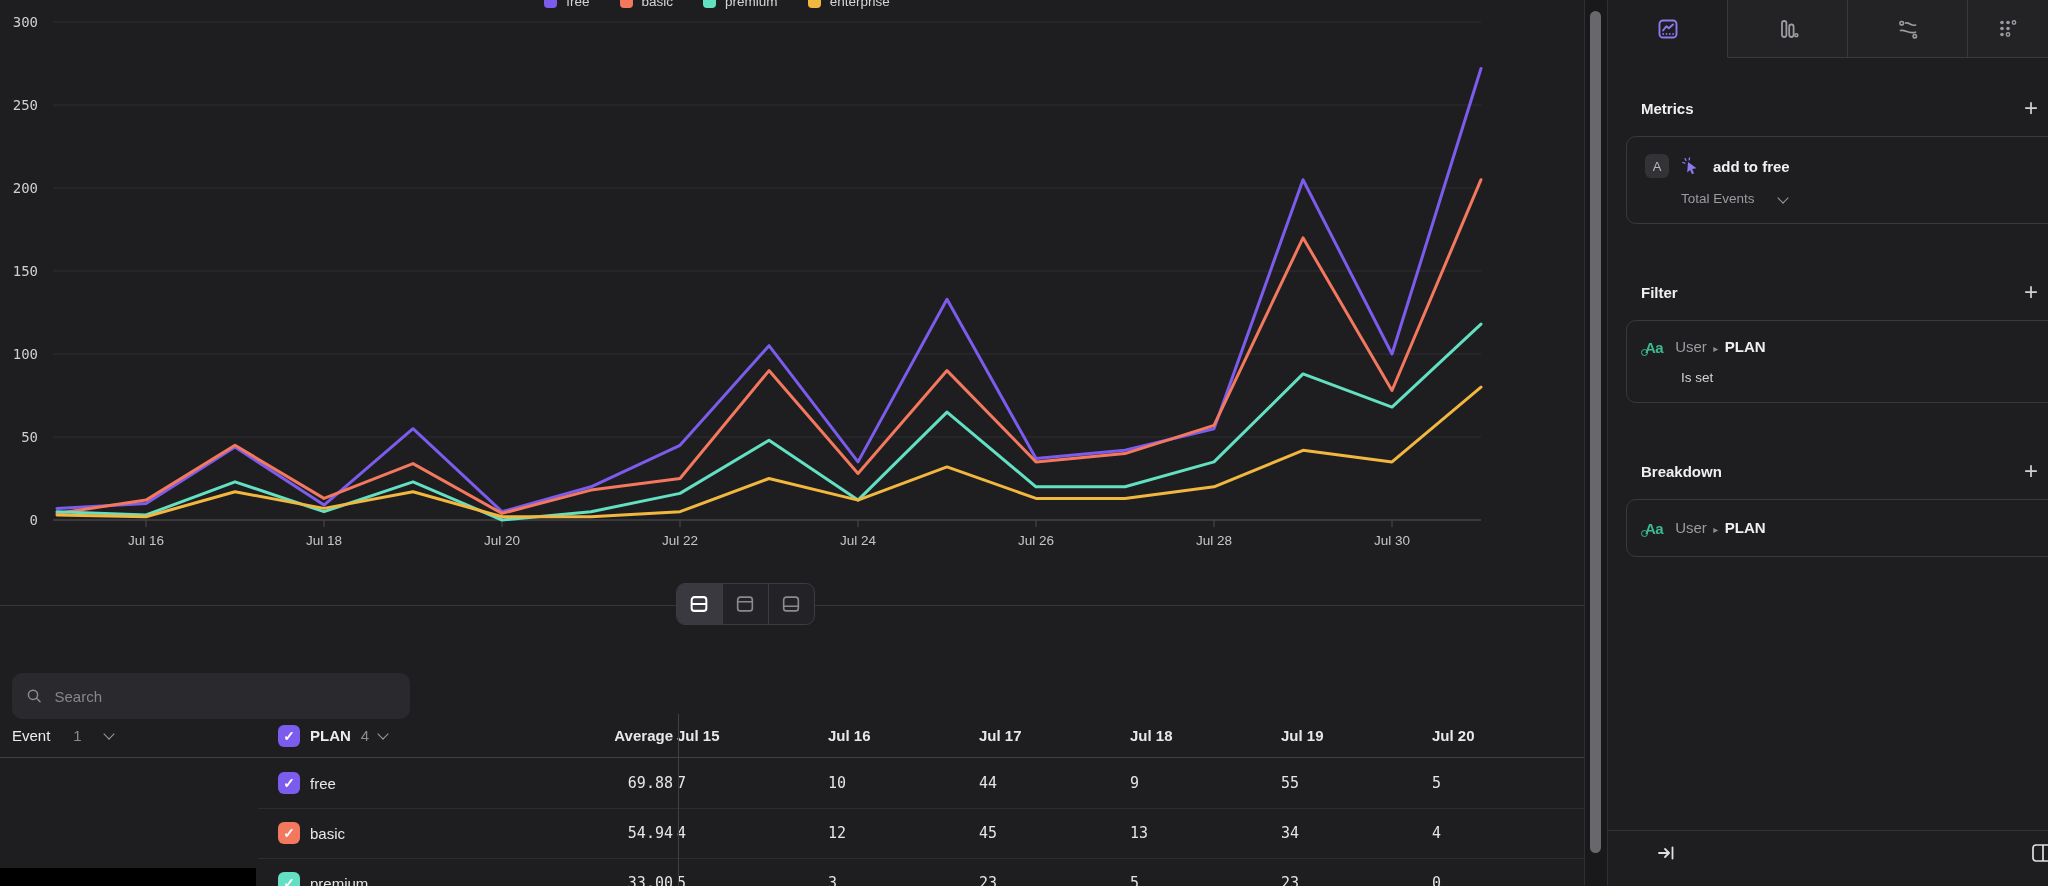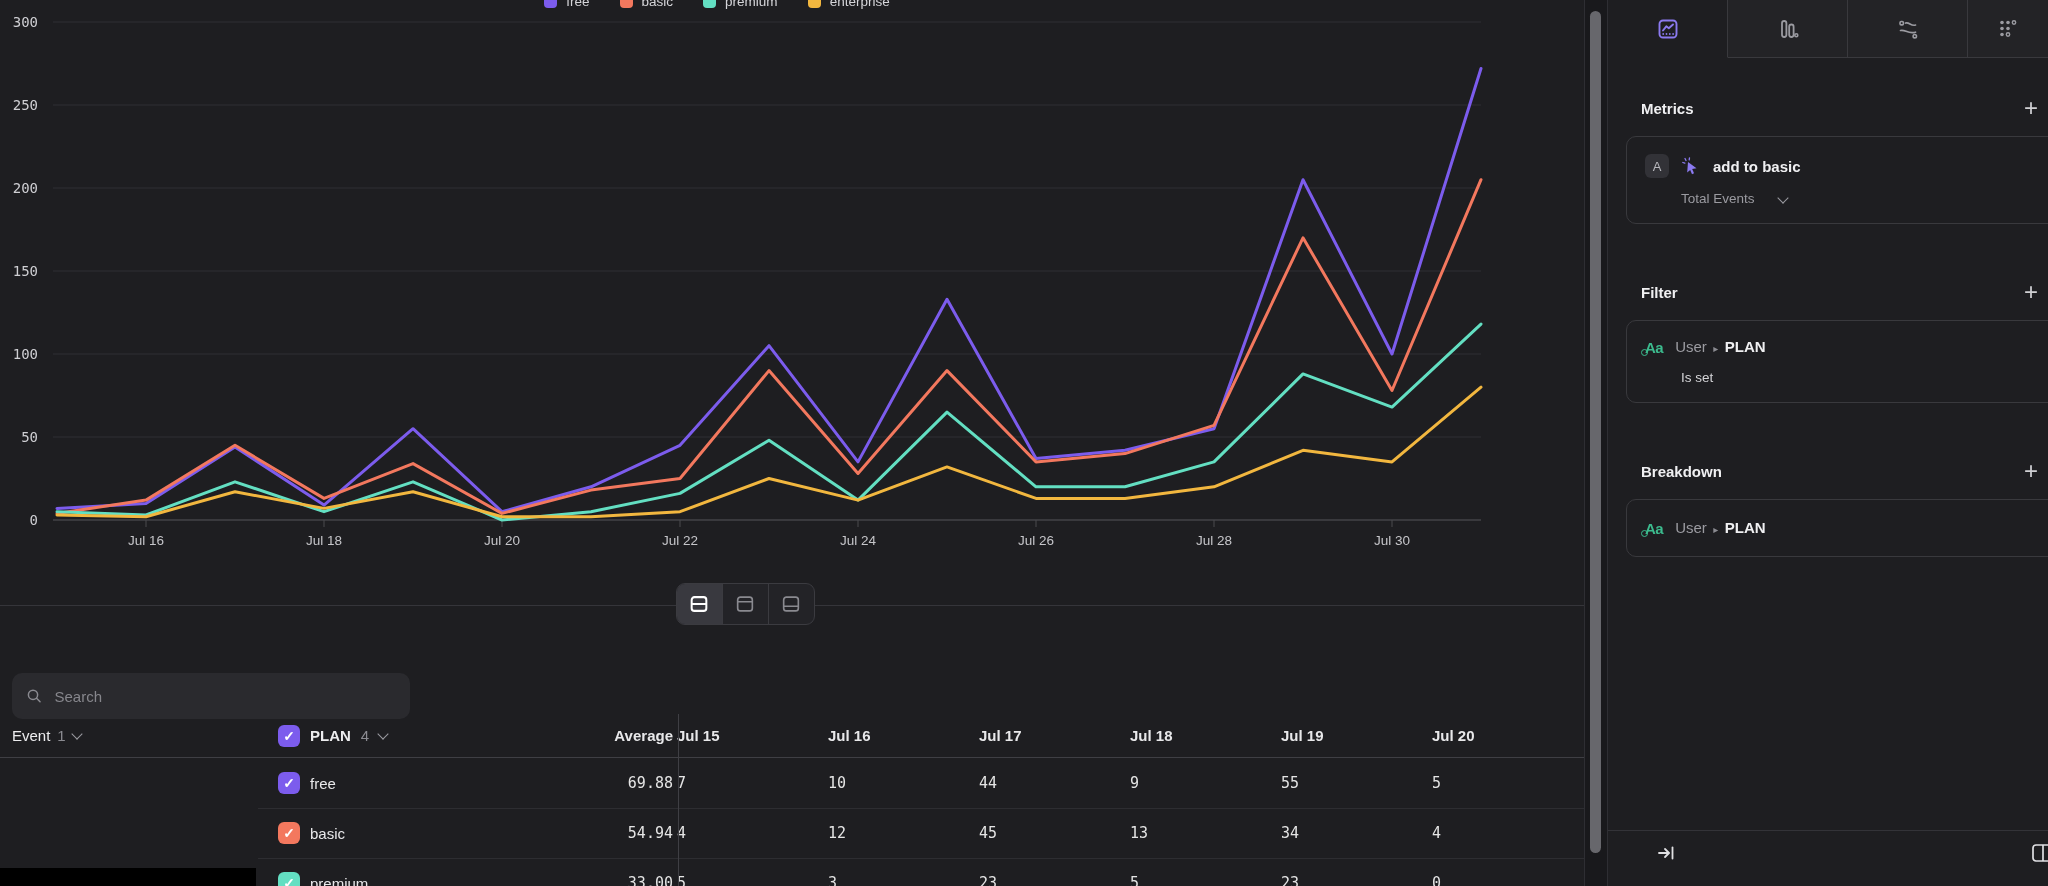--- a/index.html
+++ b/index.html
@@ -29,21 +29,21 @@
   
   .search-box{position:absolute;top:673px;left:12px;width:398px;height:46px;background:#2a2a2e;
               border-radius:10px;display:flex;align-items:center;padding:0 14px;box-sizing:border-box;gap:10px;}
   .search-box input{background:transparent;border:none;outline:none;color:#ececee;font-size:15px;
                     font-family:"Liberation Sans",sans-serif;width:100%;}
   .search-box input::placeholder{color:#86868c;}
 
   
   .thead{position:absolute;top:714px;left:0;width:1584px;height:43px;display:flex;align-items:center;}
   .thead-divider{position:absolute;top:757px;left:0;width:1584px;height:1px;background:#3f3f44;}
-  .col-event{width:256px;display:flex;align-items:center;gap:7px;padding-left:12px;box-sizing:border-box;}
+  .col-event{width:256px;display:flex;align-items:center;gap:23px;padding-left:12px;box-sizing:border-box;}
   .col-plan{flex:1;display:flex;align-items:center;gap:10px;padding-left:22px;box-sizing:border-box;}
   .col-avg{width:150px;text-align:right;padding-right:4px;box-sizing:border-box;font-weight:bold;font-size:15px;color:#e8e8ea;}
   .dates{width:907px;display:flex;}
   .date-col{width:151px;padding-right:26px;box-sizing:border-box;font-weight:bold;font-size:15px;color:#e8e8ea;}
   .hdr-label{font-size:15px;color:#ececee;}
   .hdr-count{font-size:15px;color:#8b8b91;}
   .chev{width:7px;height:7px;border-right:1.7px solid #9b9ba1;border-bottom:1.7px solid #9b9ba1;
         transform:rotate(45deg);margin-top:-4px;display:inline-block;}
   .checkbox{width:22px;height:22px;border-radius:6px;display:flex;align-items:center;justify-content:center;
             color:#fff;font-size:14px;font-weight:bold;cursor:pointer;flex:0 0 auto;}
@@ -320,21 +320,21 @@
       </div>
       <div class="card" style="margin-top:16px">
         <div class="card-row">
           <span class="badge-a">A</span>
           <svg width="20" height="20" viewBox="0 0 20 20">
             <path d="M7,6 L15.5,12.3 L11.2,13 L13,17.3 L11,18.2 L9.2,13.9 L6.2,16.6 Z" fill="#8b7af0"></path>
             <line x1="4" y1="2.5" x2="5" y2="4.5" stroke="#8b7af0" stroke-width="1.3" stroke-linecap="round"></line>
             <line x1="1.8" y1="6.5" x2="3.8" y2="7.2" stroke="#8b7af0" stroke-width="1.3" stroke-linecap="round"></line>
             <line x1="8.5" y1="1.8" x2="8.2" y2="3.9" stroke="#8b7af0" stroke-width="1.3" stroke-linecap="round"></line>
           </svg>
-          <span class="metric-name">add to basic</span>
+          <span class="metric-name">add to free</span>
         </div>
         <div class="sub-row">
           <span class="sub-text">Total Events</span>
           <span class="chev" style="margin-top:-2px"></span>
         </div>
         <div class="kebab">
             <i></i>
             <i></i>
             <i></i>
           </div>

